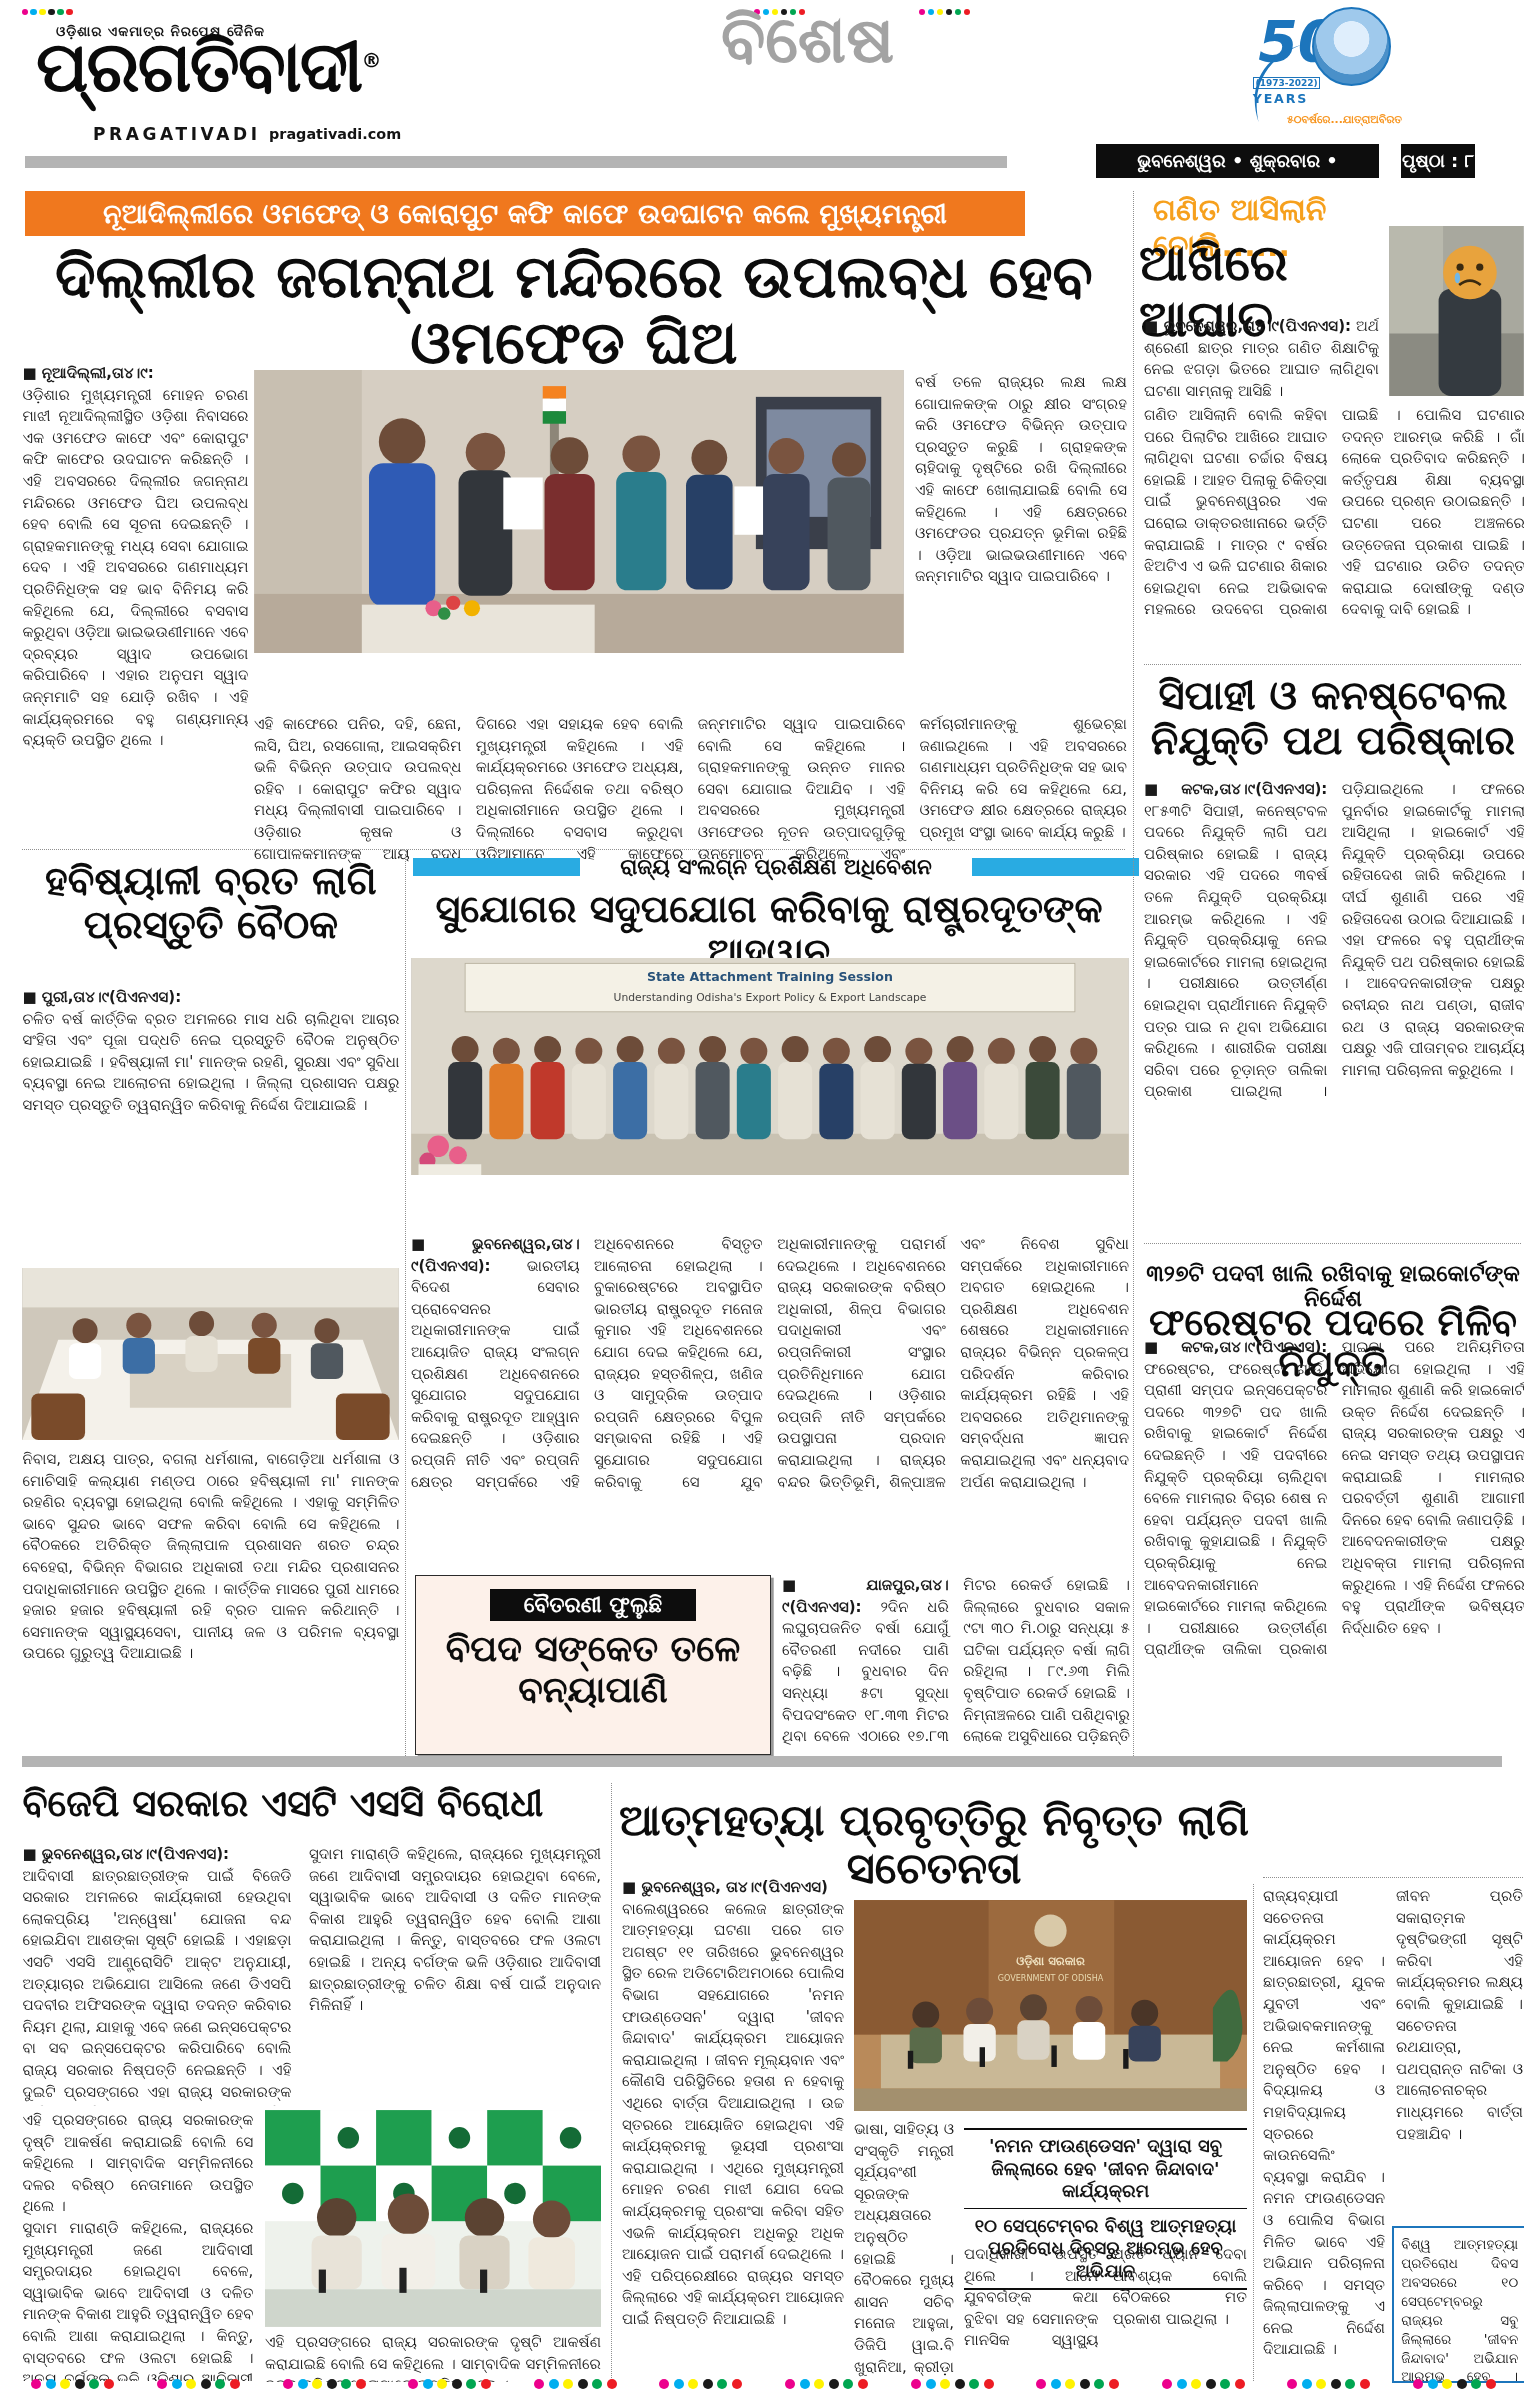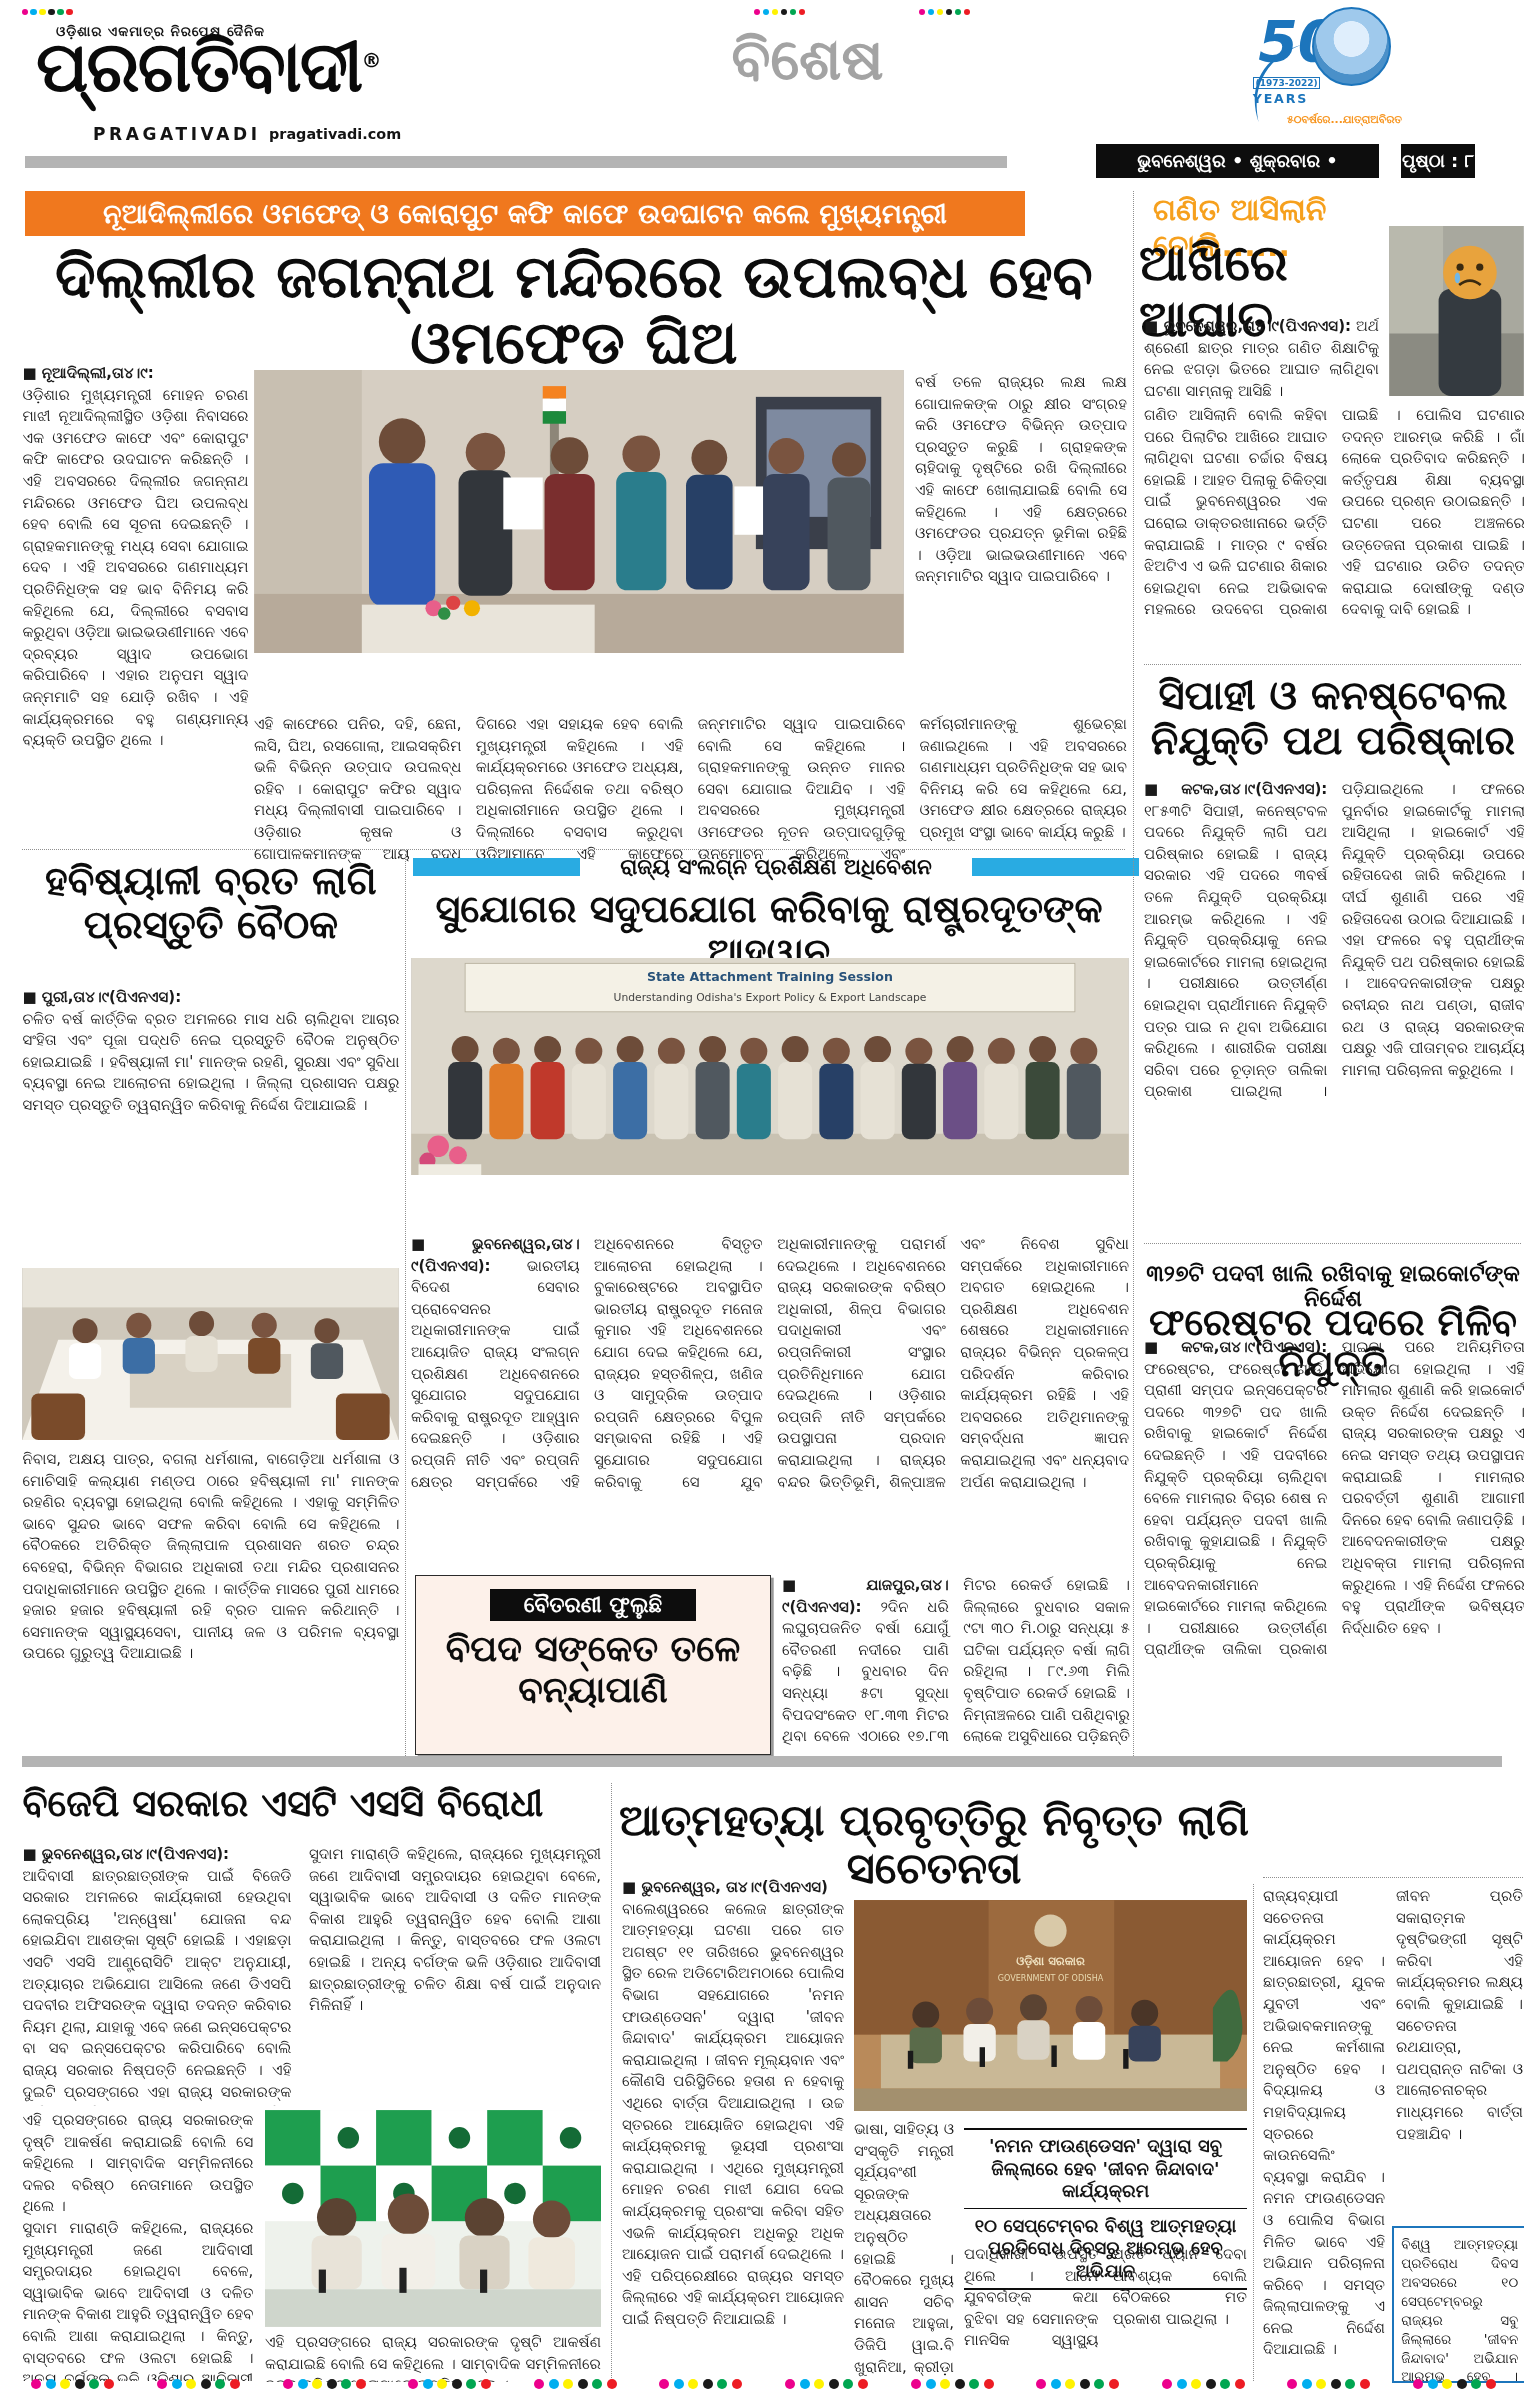--- a/index.html
+++ b/index.html
@@ -38,21 +38,21 @@
   <div class="abs dots-sm" style="left:754px;top:2.7px;"><span class="dot" style="background: rgb(236, 0, 140);"></span><span class="dot" style="background: rgb(0, 174, 239);"></span><span class="dot" style="background: rgb(255, 242, 0);"></span><span class="dot" style="background: rgb(26, 26, 26);"></span><span class="dot" style="background: rgb(0, 166, 81);"></span><span class="dot" style="background: rgb(237, 28, 36);"></span></div>
   <div class="abs dots-sm" style="left:919px;top:2.7px;"><span class="dot" style="background: rgb(236, 0, 140);"></span><span class="dot" style="background: rgb(0, 174, 239);"></span><span class="dot" style="background: rgb(255, 242, 0);"></span><span class="dot" style="background: rgb(26, 26, 26);"></span><span class="dot" style="background: rgb(0, 166, 81);"></span><span class="dot" style="background: rgb(237, 28, 36);"></span></div>
 
   <div class="abs" style="left:56px;top:23px;font-size:13.5px;font-weight:bold;letter-spacing:0.9px;">ଓଡ଼ିଶାର ଏକମାତ୍ର ନିରପେକ୍ଷ ଦୈନିକ</div>
   <div class="abs" style="left:36px;top:30.5px;font-size:70px;font-weight:bold;letter-spacing:-1.8px;line-height:1.05;color:#0a0a0a;">
     <span>ପ୍ରଗତିବାଦୀ</span><sup style="font-size:20px;">®</sup>
   </div>
   <div class="abs" style="left:93px;top:124px;font-size:17px;font-weight:bold;letter-spacing:3.6px;">PRAGATIVADI</div>
   <div class="abs" style="left:269px;top:126px;font-size:14.4px;font-weight:bold;">pragativadi.com</div>
 
-  <div class="abs" style="left:583px;top:28px;width:449px;text-align:center;font-size:57px;font-weight:bold;color:#a3a3a3;line-height:1.1;">ବିଶେଷ</div>
+  <div class="abs" style="left:583px;top:4px;width:449px;text-align:center;font-size:65px;font-weight:bold;color:#a3a3a3;line-height:1.1;">ବିଶେଷ</div>
 
   <div class="abs" style="left:1251px;top:7.2px;width:260px;height:135px;">
     <div class="abs" style="left:7.2px;top:1.8px;font-size:57px;font-weight:bold;font-style:italic;color:#1c75bc;">50</div>
     <div class="abs" style="left:1.8px;top:70px;font-size:9px;font-weight:bold;color:#1c75bc;border:0.9px solid #1c75bc;padding:0 1.8px;">(1973-2022)</div>
     <div class="abs" style="left:1.8px;top:84px;font-size:12.6px;font-weight:bold;color:#1c75bc;letter-spacing:1.8px;">YEARS</div>
     <div class="abs" style="left:61px;top:0px;width:75px;height:75px;border-radius:50%;border:2.7px solid #1c75bc;background:radial-gradient(circle at 50% 40%, #dfeefc 0 30%, #9fc9ec 31% 60%, #4a90c9 61% 100%);"></div>
     <div class="abs" style="left:36px;top:106px;font-size:10.8px;font-weight:bold;color:#f7941d;">୫୦ବର୍ଷରେ...ଯାତ୍ରାଅବିରତ</div>
     <svg class="abs" style="left:-5.4px;top:36px;" width="63" height="81" viewBox="0 0 70 90">
         <path d="M62 2 C 20 18, 6 50, 14 88 C 2 52, 14 16, 62 2 Z" fill="#1c75bc"></path>
       </svg>

